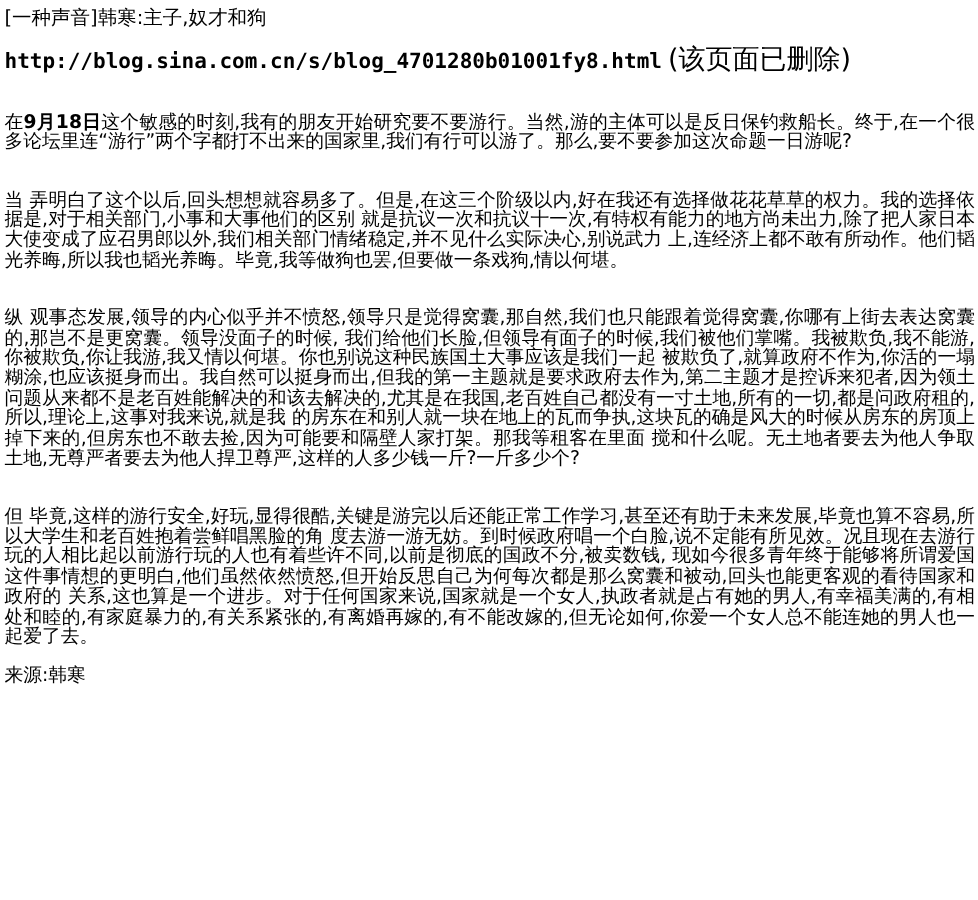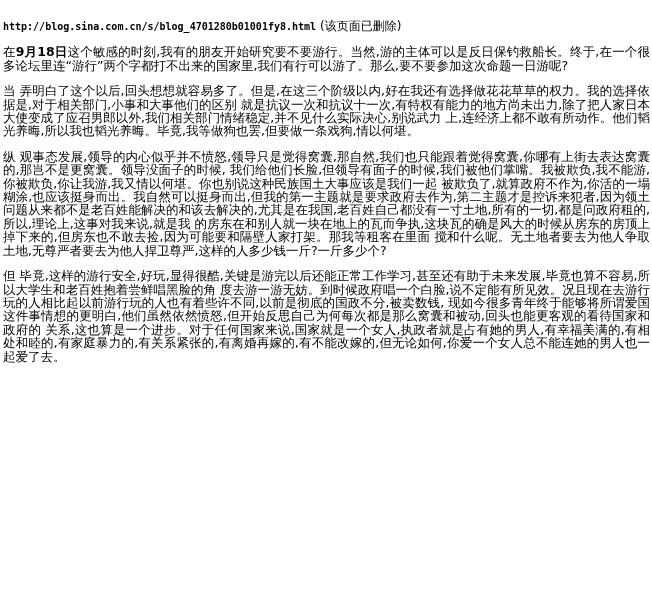--- a/index.html
+++ b/index.html
@@ -24,58 +24,60 @@
     margin: 1px 0 0 0;
     white-space: nowrap;
   }
   .url-line {
     margin: 14px 0 0 0;
     white-space: nowrap;
   }
   .url-text {
     font-family: "DejaVu Sans Mono", monospace;
     font-weight: bold;
-    font-size: 10px;
+    font-size: 14px;
     letter-spacing: 0px;
   }
   .url-note {
     font-family: "DejaVu Sans", sans-serif;
     font-weight: normal;
-    font-size: 12px;
+    font-size: 18px;
   }
   p.body-para {
-    margin: 12px 0 0 0;
+    margin: 25px 0 0 0;
     text-align: justify;
     text-justify: inter-ideograph;
     word-break: break-all;
   }
   .date-bold {
     font-weight: bold;
   }
   .source-line {
     margin: 13px 0 0 0;
   }
 </style>
 </head>
 <body>
 
 <div class="page">
 
+  <div class="title">[一种声音]韩寒:主子,奴才和狗</div>
 
   <div class="url-line">
     <span class="url-text">http://blog.sina.com.cn/s/blog_4701280b01001fy8.html</span>
     <span class="url-note">(该页面已删除)</span>
   </div>
 
   <p class="body-para">
     <span>在</span><span class="date-bold">9月18日</span><span>这个敏感的时刻,我有的朋友开始研究要不要游行。当然,游的主体可以是反日保钓救船长。终于,在一个很多论坛里连“游行”两个字都打不出来的国家里,我们有行可以游了。那么,要不要参加这次命题一日游呢?</span>
   </p>
 
 
   <p class="body-para">当 弄明白了这个以后,回头想想就容易多了。但是,在这三个阶级以内,好在我还有选择做花花草草的权力。我的选择依据是,对于相关部门,小事和大事他们的区别 就是抗议一次和抗议十一次,有特权有能力的地方尚未出力,除了把人家日本大使变成了应召男郎以外,我们相关部门情绪稳定,并不见什么实际决心,别说武力 上,连经济上都不敢有所动作。他们韬光养晦,所以我也韬光养晦。毕竟,我等做狗也罢,但要做一条戏狗,情以何堪。</p>
 
   <p class="body-para">纵 观事态发展,领导的内心似乎并不愤怒,领导只是觉得窝囊,那自然,我们也只能跟着觉得窝囊,你哪有上街去表达窝囊的,那岂不是更窝囊。领导没面子的时候, 我们给他们长脸,但领导有面子的时候,我们被他们掌嘴。我被欺负,我不能游,你被欺负,你让我游,我又情以何堪。你也别说这种民族国土大事应该是我们一起 被欺负了,就算政府不作为,你活的一塌糊涂,也应该挺身而出。我自然可以挺身而出,但我的第一主题就是要求政府去作为,第二主题才是控诉来犯者,因为领土 问题从来都不是老百姓能解决的和该去解决的,尤其是在我国,老百姓自己都没有一寸土地,所有的一切,都是问政府租的,所以,理论上,这事对我来说,就是我 的房东在和别人就一块在地上的瓦而争执,这块瓦的确是风大的时候从房东的房顶上掉下来的,但房东也不敢去捡,因为可能要和隔壁人家打架。那我等租客在里面 搅和什么呢。无土地者要去为他人争取土地,无尊严者要去为他人捍卫尊严,这样的人多少钱一斤?一斤多少个?</p>
 
   <p class="body-para">但 毕竟,这样的游行安全,好玩,显得很酷,关键是游完以后还能正常工作学习,甚至还有助于未来发展,毕竟也算不容易,所以大学生和老百姓抱着尝鲜唱黑脸的角 度去游一游无妨。到时候政府唱一个白脸,说不定能有所见效。况且现在去游行玩的人相比起以前游行玩的人也有着些许不同,以前是彻底的国政不分,被卖数钱, 现如今很多青年终于能够将所谓爱国这件事情想的更明白,他们虽然依然愤怒,但开始反思自己为何每次都是那么窝囊和被动,回头也能更客观的看待国家和政府的 关系,这也算是一个进步。对于任何国家来说,国家就是一个女人,执政者就是占有她的男人,有幸福美满的,有相处和睦的,有家庭暴力的,有关系紧张的,有离婚再嫁的,有不能改嫁的,但无论如何,你爱一个女人总不能连她的男人也一起爱了去。</p>
 
 
+  <p class="source-line">来源:韩寒</p>
 
 </div>
 
 </body></html>

